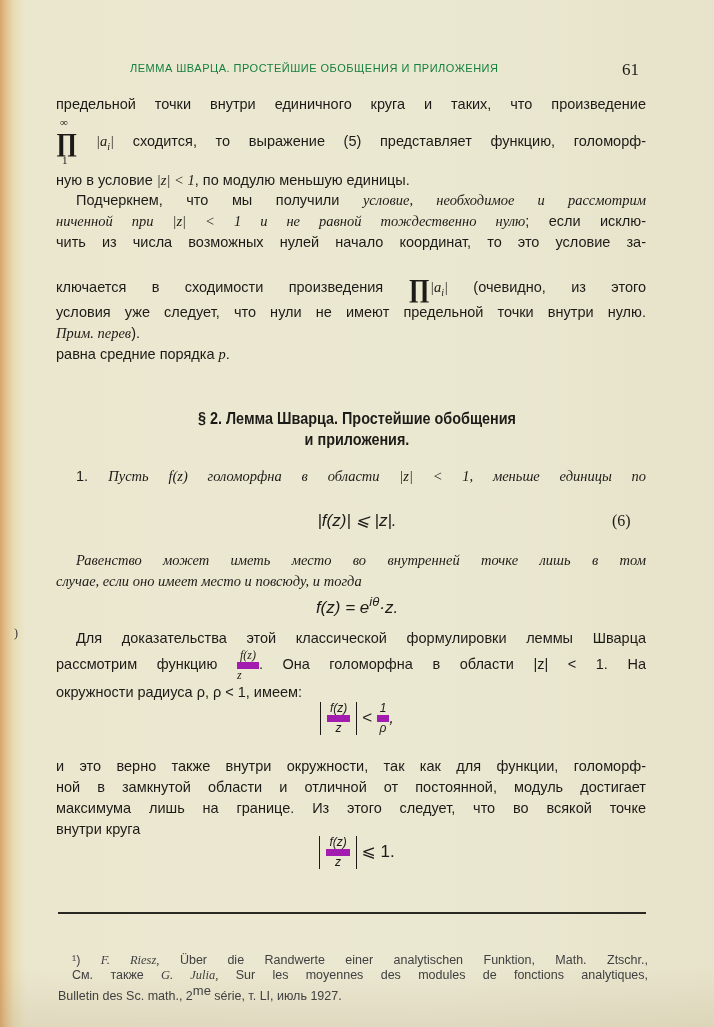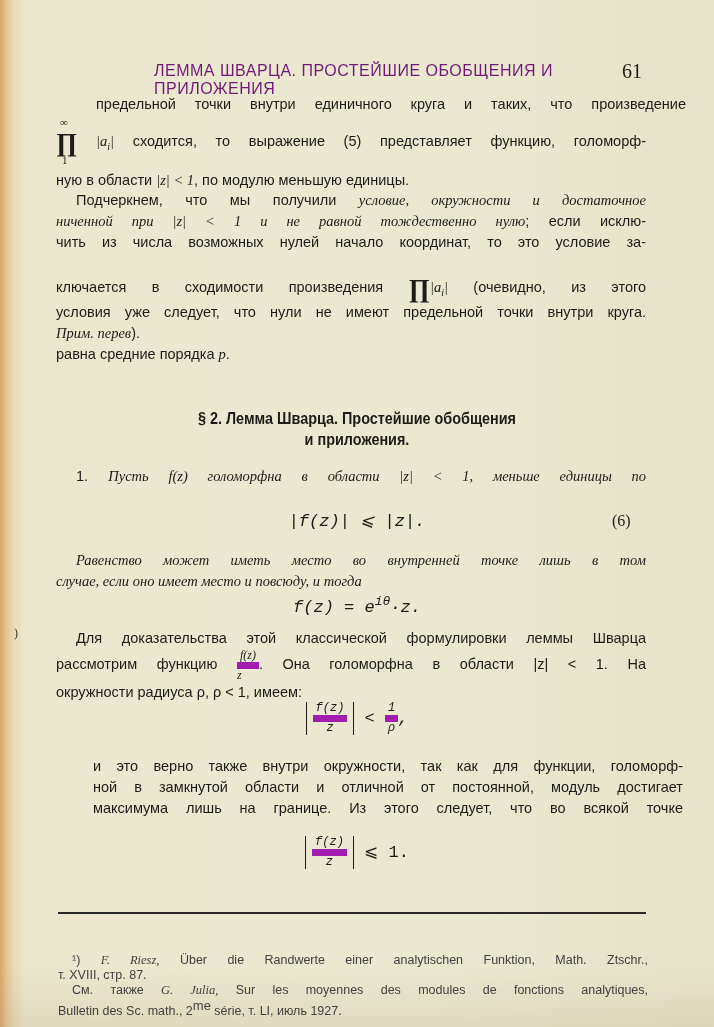--- a/index.html
+++ b/index.html
@@ -14,47 +14,47 @@
     position: absolute; inset: 0;
     background:
       linear-gradient(to right, #d9a56a 0px, #e3c28f 6px, #e8dcb5 14px, #ebe7cf 26px, #ebe8d2 60%, #e7e3ca 100%);
   }
   .bottom-fade {
     position: absolute; left: 0; right: 0; bottom: 0; height: 60px;
     background: linear-gradient(to bottom, rgba(0,0,0,0), rgba(170,150,110,0.18));
   }
   .header {
     position: absolute; top: 62px; left: 130px; width: 510px;
-    font-family: "Liberation Sans", sans-serif; font-size: 16px; letter-spacing: 0.5px;
-    color: #701a75; text-transform: uppercase; margin-left: 24px;
+    font-family: "Liberation Sans", sans-serif; font-size: 11px; letter-spacing: 0.5px;
+    color: #15803d; text-transform: uppercase;
   }
   .page-num {
     position: absolute; top: 60px; left: 622px;
-    font-family: "Liberation Serif", serif; font-size: 20px; color: #1d1b17;
+    font-family: "Liberation Serif", serif; font-size: 17px; color: #1d1b17;
   }
   .body-text {
     position: absolute; left: 56px; width: 590px;
     font-family: "Liberation Sans Narrow", "Liberation Sans", sans-serif;
     font-size: 14.5px; line-height: 21px;
     text-align: justify; transform-origin: left top;
   }
   .line { display: block; white-space: nowrap; text-align: justify; text-align-last: justify; }
   .line.last { text-align-last: left; }
   .indent { padding-left: 20px; }
   .it { font-style: italic; font-family: "Liberation Serif", serif; }
   .math { font-family: "Liberation Serif", serif; font-style: italic; }
   .prod { font-family: "Liberation Serif", serif; font-size: 26px; font-weight: bold; line-height: 1; vertical-align: -5px; }
   .section-title {
     position: absolute; top: 408px; left: 0; width: 714px; text-align: center;
     font-family: "Liberation Sans", sans-serif; font-weight: bold; font-size: 16px; line-height: 21px;
     transform: scaleX(0.9);
   }
   .formula {
     position: absolute; left: 0; width: 714px; text-align: center;
-    font-family: Liberation Mono, monospace; font-style: italic; font-size: 17px;
+    font-family: Liberation Sans, sans-serif; font-style: italic; font-size: 17px;
   }
   .eqnum { position: absolute; left: 612px; font-family: "Liberation Serif", serif; font-size: 16px; }
   .frac { display: inline-block; vertical-align: middle; text-align: center; font-size: 12px; line-height: 13px; }
   .frac .num { display: block; border-bottom: 7px solid #a21caf; padding: 0 3px; }
   .frac .den { display: block; }
   .abs { display: inline-block; border-left: 1px solid #1d1b17; border-right: 1px solid #1d1b17; padding: 0 6px; vertical-align: middle; }
   .footnote-rule {
     position: absolute; top: 912px; left: 58px; width: 588px; height: 2px; background: #2a2823;
   }
   .footnotes {
@@ -67,45 +67,45 @@
 </style>
 </head>
 <body>
 
 <div class="page"></div>
 <div class="bottom-fade"></div>
 
 <div class="header">Лемма Шварца. Простейшие обобщения и приложения</div>
 <div class="page-num">61</div>
 
-<div class="body-text" style="top:94px;margin-left:40px;">
+<div class="body-text" style="top:94px;">
   <span class="line">предельной точки внутри единичного круга и таких, что произведение</span>
 </div>
 <div style="position:absolute; top:116px; left:60px; font-family:'Liberation Serif',serif; font-size:11px;">∞</div>
 <div class="body-text" style="top:130px;">
   <span class="line">
     <span class="prod">∏</span>
     <span class="math">|a</span><sub class="math">i</sub><span class="math">|</span><span> сходится, то выражение (5) представляет функцию, голоморф-</span>
   </span>
 </div>
 <div style="position:absolute; top:154px; left:62px; font-family:'Liberation Serif',serif; font-size:11px;">1</div>
 <div class="body-text" style="top:170px;">
-  <span class="line last"><span>ную в области </span><span class="math">|z| &lt; 1</span><span>, по модулю меньшую единицы.</span></span>
+  <span class="line last"><span>ную в условие </span><span class="math">|z| &lt; 1</span><span>, по модулю меньшую единицы.</span></span>
 </div>
 
 <div class="body-text" style="top:190px;">
-  <span class="line indent"><span>Подчеркнем, что мы получили </span><span class="it">условие, окружности и достаточное</span></span>
+  <span class="line indent"><span>Подчеркнем, что мы получили </span><span class="it">условие, необходимое и рассмотрим</span></span>
   <span class="line"><span class="it">ниченной при |z| &lt; 1 и не равной тождественно нулю</span><span>; если исклю-</span></span>
   <span class="line">чить из числа возможных нулей начало координат, то это условие за-</span>
 </div>
 <div class="body-text" style="top:276px;">
   <span class="line"><span>ключается в сходимости произведения </span><span class="prod">∏</span><span class="math">|a</span><sub class="math">i</sub><span class="math">|</span><span> (очевидно, из этого</span></span>
 </div>
 <div class="body-text" style="top:302px;">
-  <span class="line">условия уже следует, что нули не имеют предельной точки внутри круга.</span>
+  <span class="line">условия уже следует, что нули не имеют предельной точки внутри нулю.</span>
   <span class="line last"><span class="it">Прим. перев</span><span>).</span></span>
 </div>
 
 <div class="body-text" style="top:344px;">
   <span class="line last"><span>равна средние порядка </span><span class="it">p</span><span>.</span></span>
 </div>
 
 <div class="section-title">
   <div>§ 2. Лемма Шварца. Простейшие обобщения</div>
   <div>и приложения.</div>
@@ -132,30 +132,30 @@
   <span class="line" style="line-height:26px;"><span>рассмотрим функцию </span><span class="frac math"><span class="num">f(z)</span><span class="den">z</span></span><span>. Она голоморфна в области |z| &lt; 1. На</span></span>
   <span class="line last">окружности радиуса ρ, ρ &lt; 1, имеем:</span>
 </div>
 
 <div class="formula" style="top:702px;">
   <span class="abs"><span class="frac"><span class="num">f(z)</span><span class="den">z</span></span></span>
   <span>&lt;</span>
   <span class="frac"><span class="num">1</span><span class="den">ρ</span></span><span>,</span>
 </div>
 
-<div class="body-text" style="top:756px;margin-left:37px;">
+<div class="body-text" style="top:756px;">
   <span class="line">и это верно также внутри окружности, так как для функции, голоморф-</span>
   <span class="line">ной в замкнутой области и отличной от постоянной, модуль достигает</span>
   <span class="line">максимума лишь на границе. Из этого следует, что во всякой точке</span>
+  <span class="line last">внутри круга</span>
 </div>
 
 <div class="formula" style="top:836px;">
   <span class="abs"><span class="frac"><span class="num">f(z)</span><span class="den">z</span></span></span>
   <span style="font-style:normal;">⩽ 1.</span>
 </div>
 
 <div class="footnote-rule"></div>
 <div class="footnotes">
   <div style="text-align:justify; text-align-last:justify; padding-left:14px;"><span>¹)</span> <span class="it">F. Riesz,</span><span> Über die Randwerte einer analytischen Funktion, Math. Ztschr.,</span></div>
-  <div>т. XVIII, стр. 87.</div>
   <div style="text-align:justify; text-align-last:justify; padding-left:14px;"><span>См. также </span><span class="it">G. Julia,</span><span> Sur les moyennes des modules de fonctions analytiques,</span></div>
   <div><span>Bulletin des Sc. math., 2</span><sup>me</sup><span> série, т. LI, июль 1927.</span></div>
 </div>
 
 </body></html>

